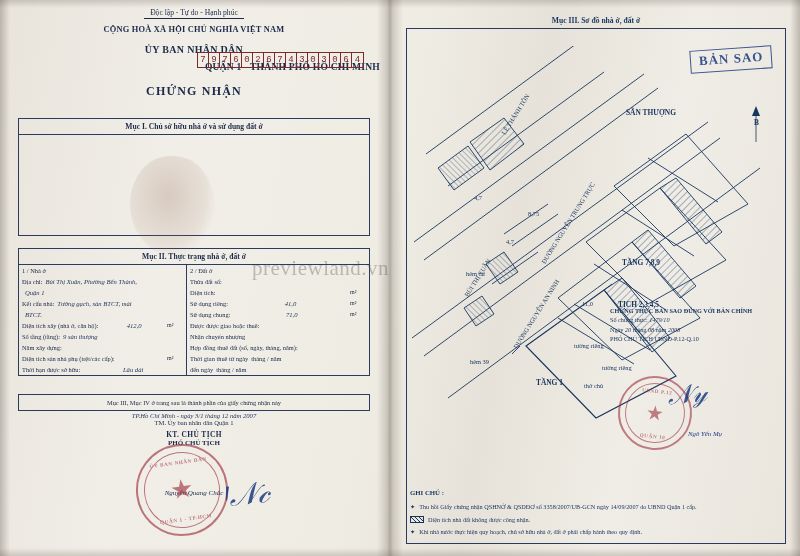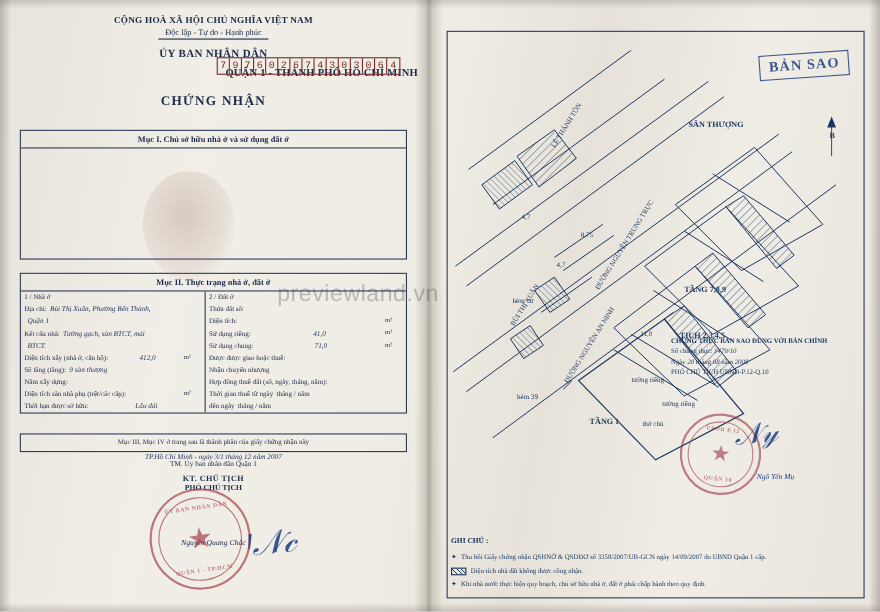--- a/index.html
+++ b/index.html
@@ -162,22 +162,22 @@
   .sig-name-r { position: absolute; left: 288px; top: 424px; font-size: 6.8px; font-style: italic; color:#1b3a80; }
   svg { display: block; }
 </style>
 </head>
 <body>
 
 <div class="page">
 
   <div class="left">
 
+    <div class="ctr t-motto"><u>Độc lập - Tự do - Hạnh phúc</u></div>
     <div class="ctr t-national">CỘNG HOÀ XÃ HỘI CHỦ NGHĨA VIỆT NAM</div>
-    <div class="ctr t-motto"><u>Độc lập - Tự do - Hạnh phúc</u></div>
     <div class="ctr t-ubnd">ỦY BAN NHÂN DÂN</div>
     <div class="ctr t-quan">QUẬN 1 - THÀNH PHỐ HỒ CHÍ MINH</div>
     <div class="ctr t-cn">CHỨNG NHẬN</div>
 
     <div class="serial">
       <span>7</span>
       <span>9</span>
       <span>7</span>
       <span>6</span>
       <span>0</span>
@@ -308,20 +308,21 @@
     <div class="stamp-l">
       <div class="stamp-arc-top">ỦY BAN NHÂN DÂN</div>
       <div class="stamp-star">★</div>
       <div class="stamp-arc-bot">QUẬN 1 - TP.HCM</div>
     </div>
     <div class="sig-scribble">Ꞌ𝒩𝒸</div>
     <div class="stain"></div>
   </div>
 
   <div class="right">
+    <div class="r-title">Mục III. Sơ đồ nhà ở, đất ở</div>
     <div class="r-frame"></div>
 
     <div class="bansao">BẢN SAO</div>
 
     <div class="diagram">
       <svg width="376" height="380" viewBox="0 0 376 380">
         <defs>
           <pattern id="hatch" width="5" height="5" patternTransform="rotate(45)" patternUnits="userSpaceOnUse">
             <line x1="0" y1="0" x2="0" y2="5" stroke="#18355e" stroke-width="0.7"></line>
           </pattern>
@@ -430,20 +431,20 @@
         <span class="hatch-key"></span>
         <span>Diện tích nhà đất không được công nhận.</span>
       </div>
       <div class="li">
         <span class="bullet">✦</span>
         <span>Khi nhà nước thực hiện quy hoạch, chủ sở hữu nhà ở, đất ở phải chấp hành theo quy định.</span>
       </div>
     </div>
   </div>
 
-  <div style="position:absolute; left:252px; top:256px; font-size:21px; color:rgba(60,60,60,.30); font-family:Liberation Sans, sans-serif; letter-spacing:.5px; z-index:7;">previewland.vn</div>
+  <div style="position:absolute; left:252px; top:256px; font-size:21px; color:rgba(60,60,60,.30); font-family:Liberation Serif, serif; letter-spacing:.5px; z-index:7;">previewland.vn</div>
 
   <div class="fold"></div>
   <div class="edge-shadow-l"></div>
   <div class="edge-shadow-r"></div>
   <div class="edge-shadow-t"></div>
   <div class="edge-shadow-b"></div>
 </div>
 
 </body></html>

